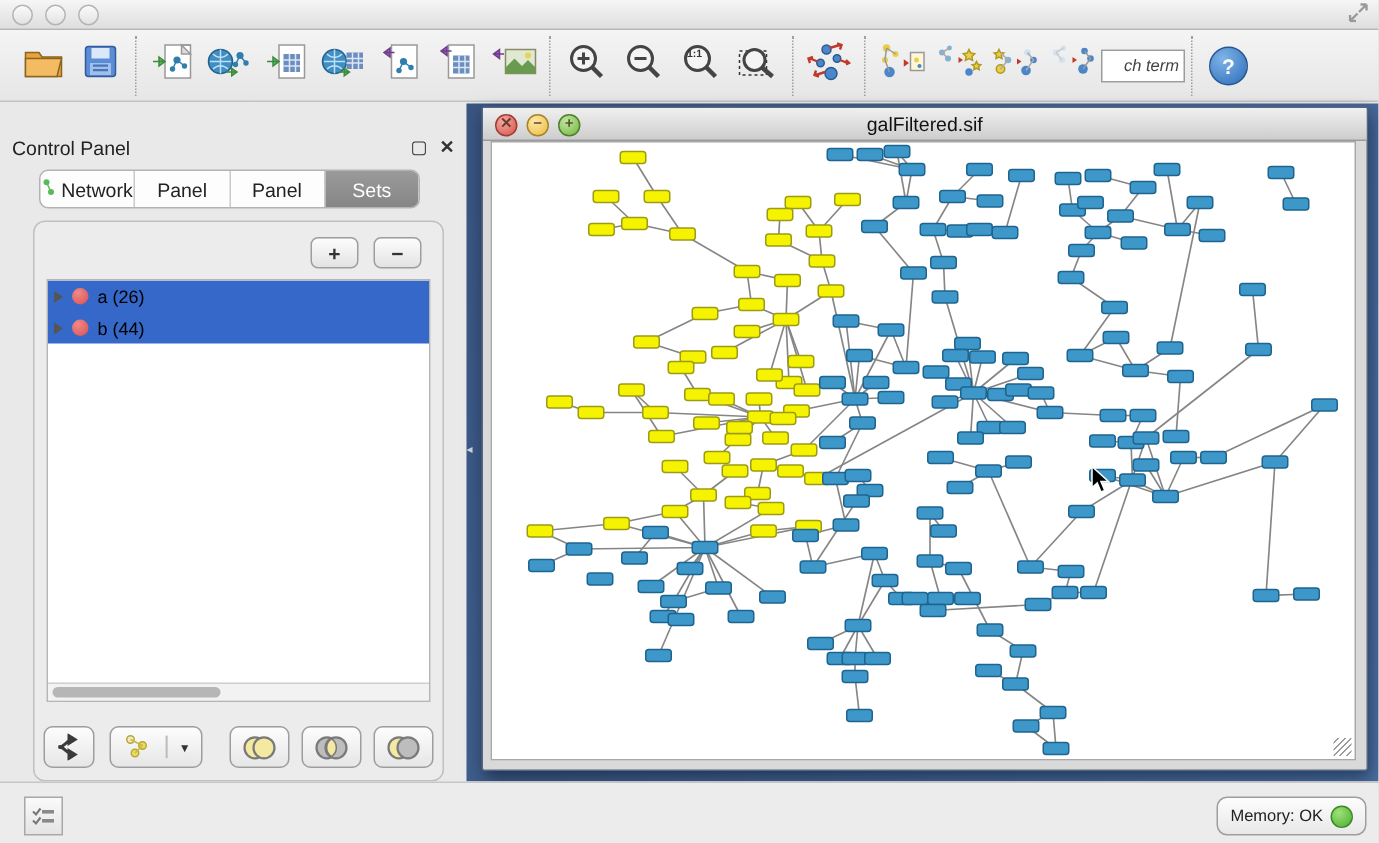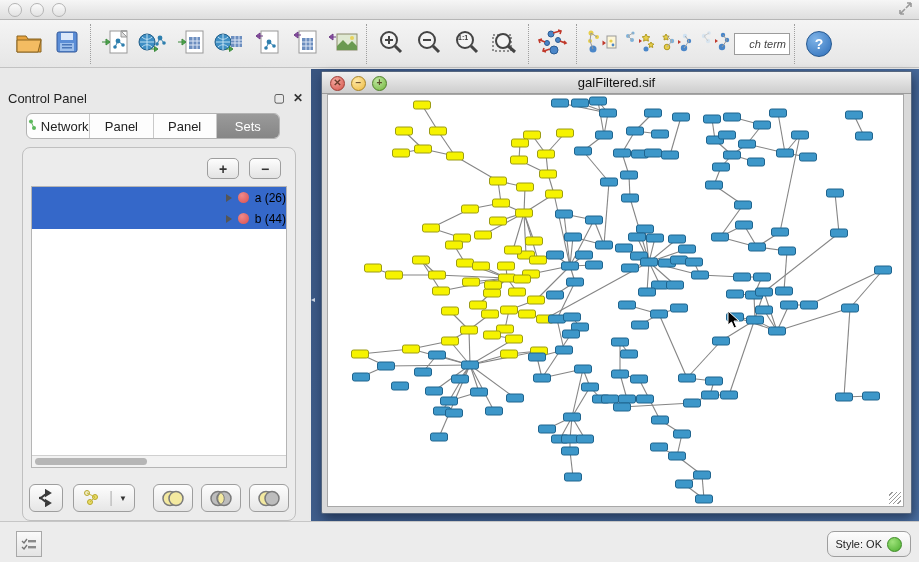--- a/index.html
+++ b/index.html
@@ -37,21 +37,21 @@
   .seg-item:last-child{border-right:none;}
   .seg-item.active{background:linear-gradient(#9a9a9a,#868686);color:#fff;}
   .cp-body{position:absolute;left:22px;top:62px;width:272px;height:372px;border:1px solid #c0c0c0;
     border-radius:8px;background:#ececec;}
   .pm-row{position:absolute;right:14px;top:10px;display:flex;gap:10px;}
   .pm-btn{width:30px;height:19px;border:1px solid #9e9e9e;border-radius:5px;
     background:linear-gradient(#fdfdfd,#e3e3e3);font-size:14px;font-weight:bold;color:#333;
     display:flex;align-items:center;justify-content:center;cursor:pointer;line-height:1;}
   .setlist{position:absolute;left:8px;top:38px;width:254px;height:280px;background:#fff;
     border:1px solid #b5b5b5;overflow:hidden;}
-  .set-row{height:21px;display:flex;align-items:center;font-size:12px;color:#000;padding-left:4px;gap:6px;justify-content:flex-end;}
+  .set-row{height:21px;display:flex;align-items:center;font-size:12px;color:#000;padding-left:4px;gap:6px;}
   .set-row.sel{background:#3568c9;}
   .tri{width:0;height:0;border-left:6px solid #555;border-top:4px solid transparent;border-bottom:4px solid transparent;}
   .reddot{width:11px;height:11px;border-radius:50%;background:radial-gradient(circle at 35% 30%,#f08a8a,#d94f4f);}
   .hscroll{position:absolute;left:0;bottom:0;width:100%;height:11px;background:#f2f2f2;border-top:1px solid #d0d0d0;}
   .hthumb{position:absolute;left:3px;top:2px;width:112px;height:7px;border-radius:4px;background:#b6b6b6;}
   .setops{position:absolute;left:6px;bottom:8px;width:260px;display:flex;align-items:center;}
   .op-btn{height:26px;border:1px solid #9e9e9e;border-radius:6px;background:linear-gradient(#fdfdfd,#e6e6e6);
     display:flex;align-items:center;justify-content:center;cursor:pointer;}
   
   .desktop{position:absolute;left:311px;top:69px;width:608px;height:452px;
@@ -843,16 +843,16 @@
 <div class="statusbar">
   <div class="task-btn">
     <svg width="16" height="14" viewBox="0 0 16 14">
         <path d="M1 4 l2 2 l3 -4" stroke="#777" fill="none" stroke-width="1.4"></path>
         <rect x="7" y="3" width="8" height="2.4" fill="#8a8a8a"></rect>
         <path d="M1 10 l2 2 l3 -4" stroke="#777" fill="none" stroke-width="1.4"></path>
         <rect x="7" y="9" width="8" height="2.4" fill="#8a8a8a"></rect>
       </svg>
   </div>
   <div class="mem-btn">
-    <span>Style: OK</span>
+    <span>Memory: OK</span>
     <span class="memdot"></span>
   </div>
 </div>
 
 </body></html>

